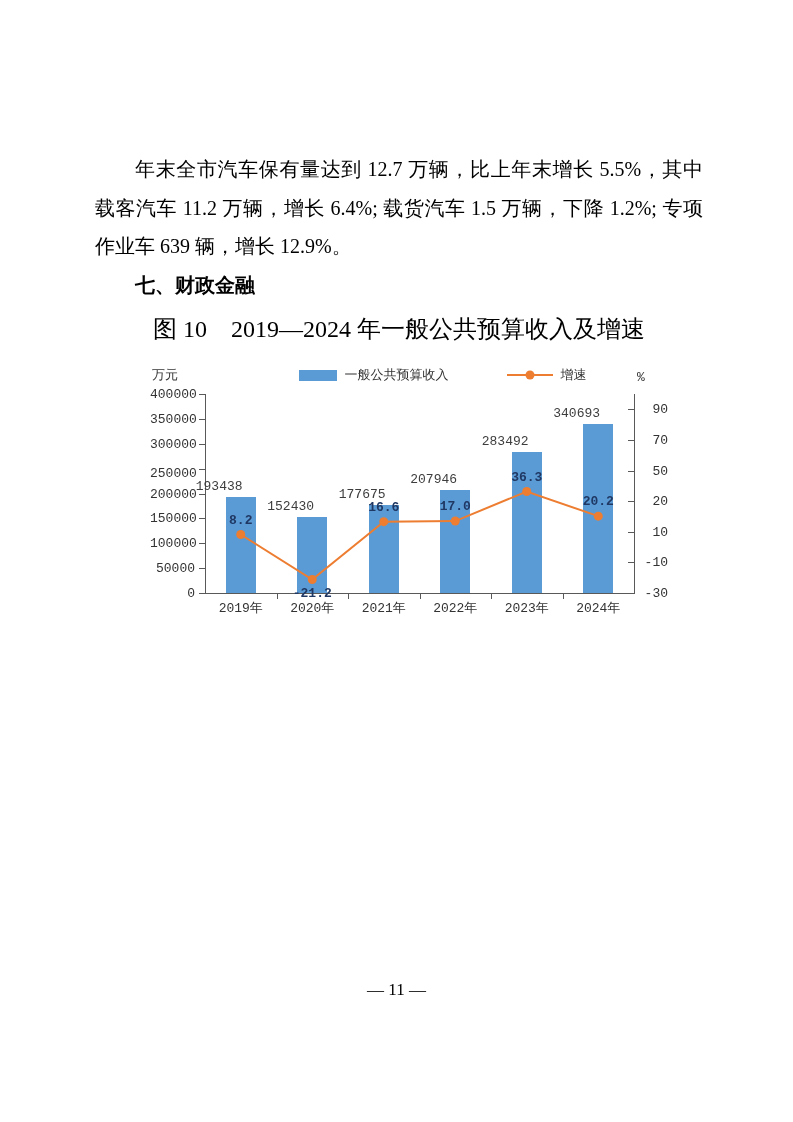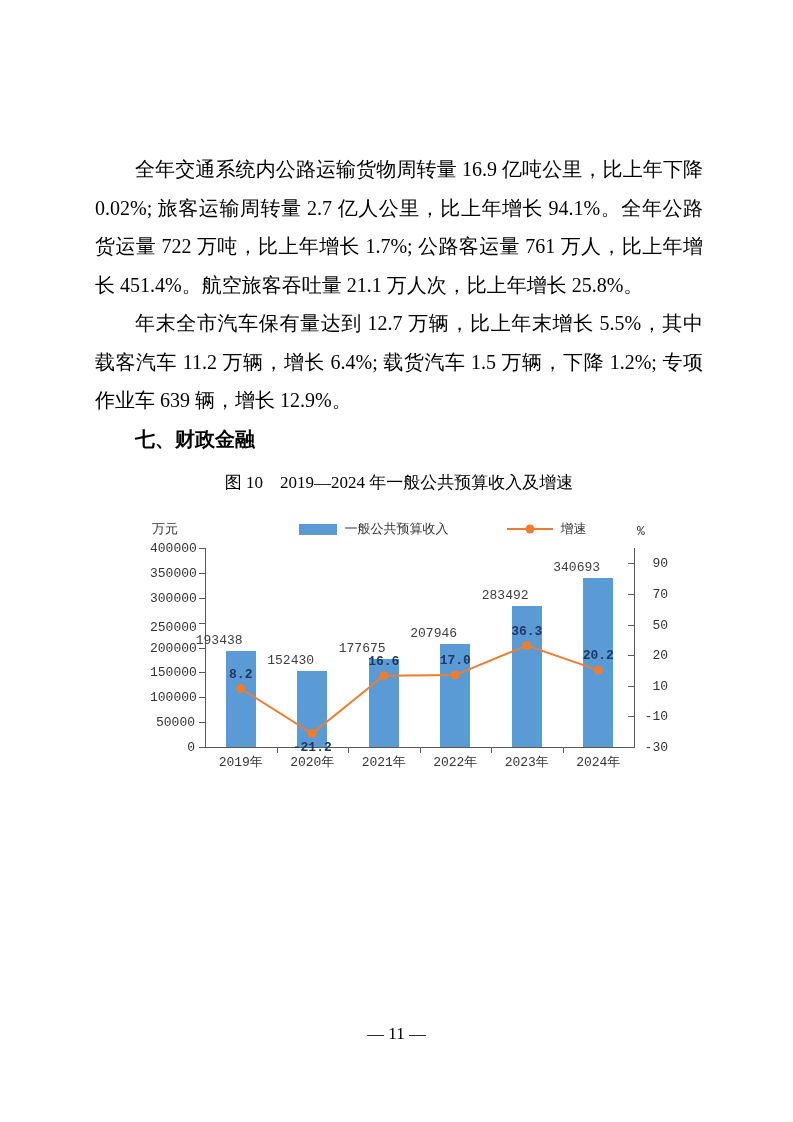--- a/index.html
+++ b/index.html
@@ -2,49 +2,48 @@
 <html><head>
 <meta charset="utf-8">
 <style>
   html,body{margin:0;padding:0;background:#e8e8e8;}
   .page{position:relative;width:793px;height:1122px;margin:0 auto;background:#ffffff;
         font-family:"Liberation Serif","DejaVu Serif",serif;color:#000;overflow:hidden;}
   .content{position:absolute;left:95px;top:150px;width:608px;}
   .para{margin:0;font-size:20px;line-height:38.5px;text-align:justify;text-indent:2em;}
   .heading{margin:0;font-family:"Liberation Sans","DejaVu Sans",sans-serif;font-weight:bold;
            font-size:20px;line-height:38.5px;text-indent:2em;}
-  .caption{margin:8px 0 0 0;font-size:17px;line-height:34px;text-align:center;text-indent:0;}
+  .caption{margin:8px 0 0 0;font-size:24px;line-height:34px;text-align:center;text-indent:0;}
 
   
   .chart{position:relative;width:535px;height:268px;margin:10px 0 0 55px;
          font-family:"Liberation Mono","DejaVu Sans Mono",monospace;font-size:13px;color:#333;}
   .axis-line{position:absolute;background:#595959;}
   .tickmark{position:absolute;background:#595959;}
   .ticklabel{position:absolute;line-height:15px;white-space:nowrap;}
   .bar{position:absolute;}
   .barlabel{position:absolute;text-align:left;color:#3d3d3d;line-height:15px;}
   .growthlabel{position:absolute;text-align:center;font-weight:bold;line-height:15px;}
   .xlabel{position:absolute;text-align:center;line-height:15px;}
   .unitlabel{position:absolute;line-height:15px;}
   .legend{position:absolute;left:70px;right:20px;top:10px;display:flex;justify-content:center;
           gap:58px;align-items:center;font-family:"Liberation Sans","DejaVu Sans",sans-serif;}
   .legend-item{display:flex;align-items:center;gap:8px;}
   .swatch{width:38px;height:11px;}
   .legend-line{position:relative;width:46px;height:2px;}
   .legend-dot{position:absolute;left:50%;top:50%;transform:translate(-50%,-50%);
               width:9px;height:9px;border-radius:50%;}
   .chart svg{position:absolute;left:0;top:0;}
-  .page-number{position:absolute;left:0;right:0;top:1024px;text-align:center;font-size:17px;}
+  .page-number{position:absolute;left:0;right:0;top:980px;text-align:center;font-size:17px;}
 </style>
 </head>
 <body>
 
 <div class="page">
   <div class="content">
-    <p class="para">全年交通系统内公路运输货物周转量 16.9 亿吨公里，比上年下降 0.02%; 旅客运输周转量 2.7 亿人公里，比上年增长 94.1%。全年公路货运量 722 万吨，比上年增长 1.7%; 公路客运量 761 万人，比上年增长 451.4%。航空旅客吞吐量 21.1 万人次，比上年增长 25.8%。</p>
     <p class="para">年末全市汽车保有量达到 12.7 万辆，比上年末增长 5.5%，其中载客汽车 11.2 万辆，增长 6.4%; 载货汽车 1.5 万辆，下降 1.2%; 专项作业车 639 辆，增长 12.9%。</p>
     <h2 class="heading">七、财政金融</h2>
     <p class="caption">图 10　2019—2024 年一般公共预算收入及增速</p>
 
     <div class="chart" id="chart">
       <span class="unitlabel" id="unit-left" style="left:2px;top:12px;">万元</span>
       <span class="unitlabel" id="unit-right" style="left:487px;top:14px;">%</span>
       <div class="legend">
         <div class="legend-item">
           <span class="swatch" id="legend-swatch" style="background: rgb(91, 155, 213);"></span>

